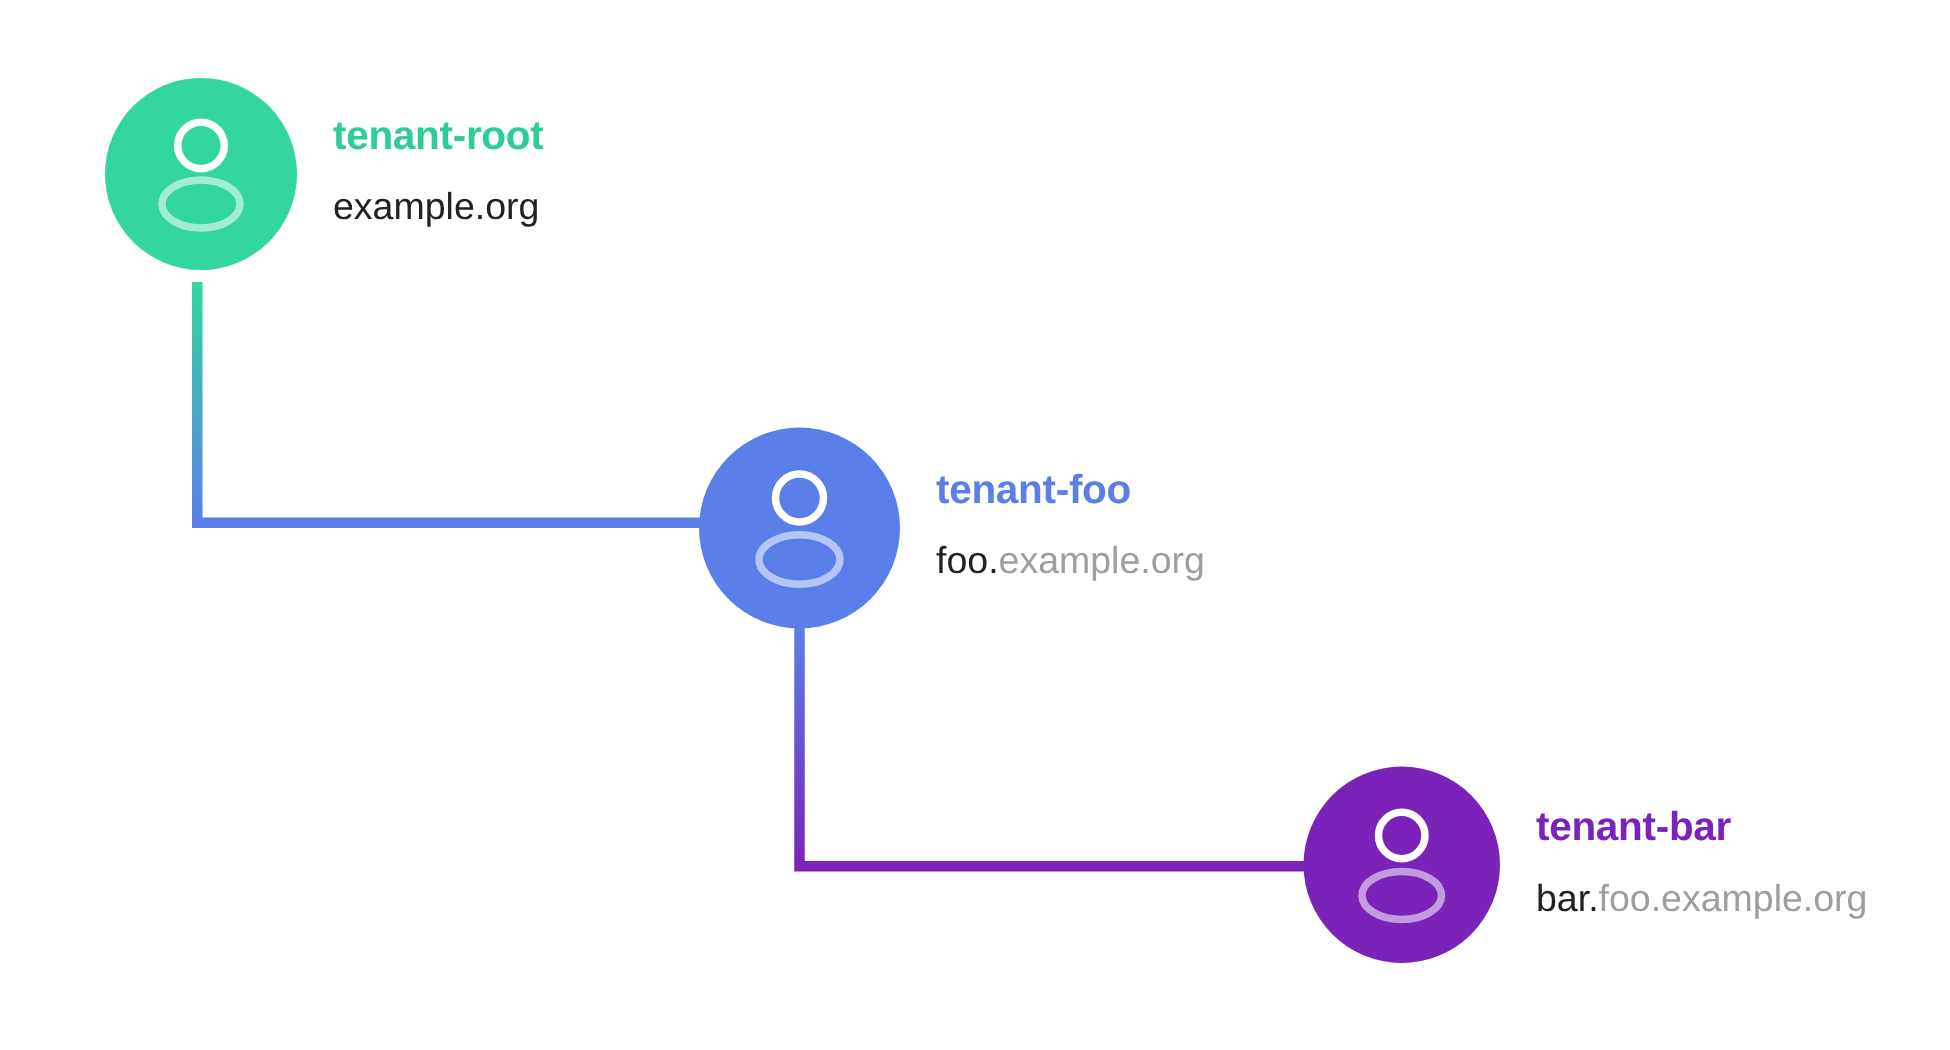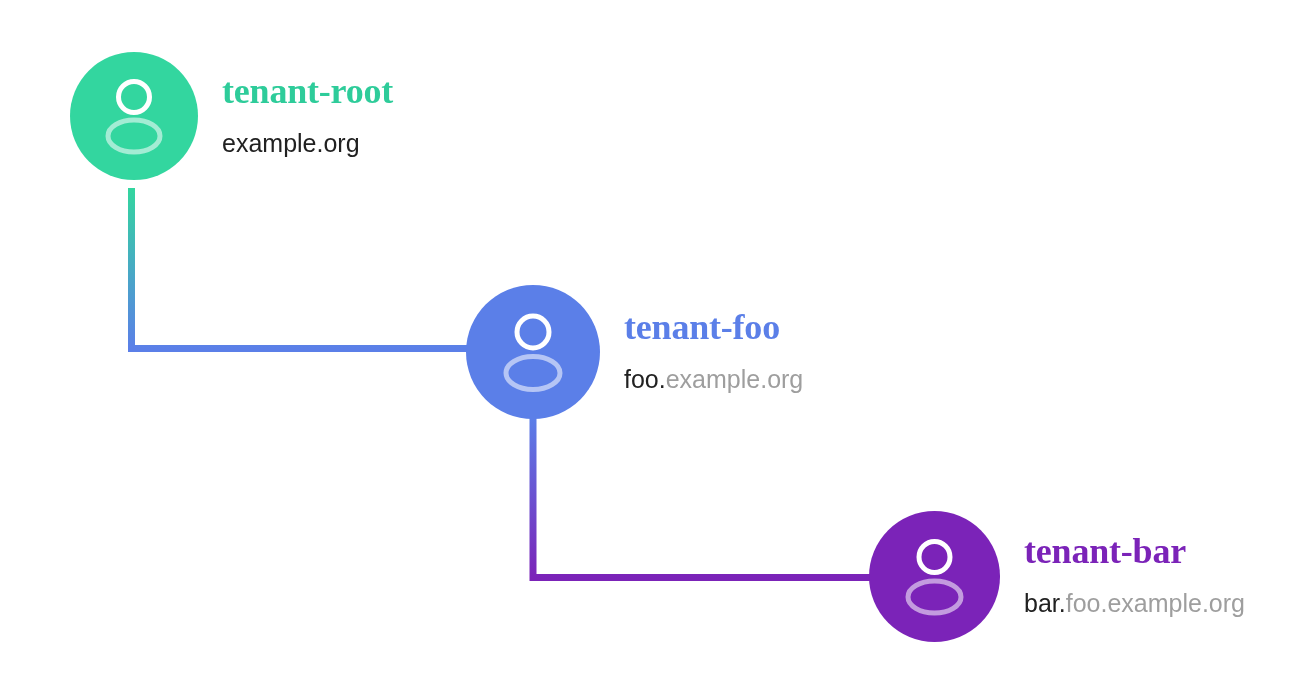--- a/index.html
+++ b/index.html
@@ -53,25 +53,24 @@
   }
 
   .node-text {
     display: flex;
     flex-direction: column;
     justify-content: center;
   }
 
   .node-title {
     font-weight: bold;
-    font-size: 36px;
+    font-size: 27px;
     line-height: 1.0;
     letter-spacing: -0.2px;
     white-space: nowrap;
-    font-family: Liberation Serif, serif;
   }
 
   .node-subtitle {
     font-size: 25px;
     line-height: 1.0;
     white-space: nowrap;
     color: #212121;
   }
 
   .subtitle-suffix {

